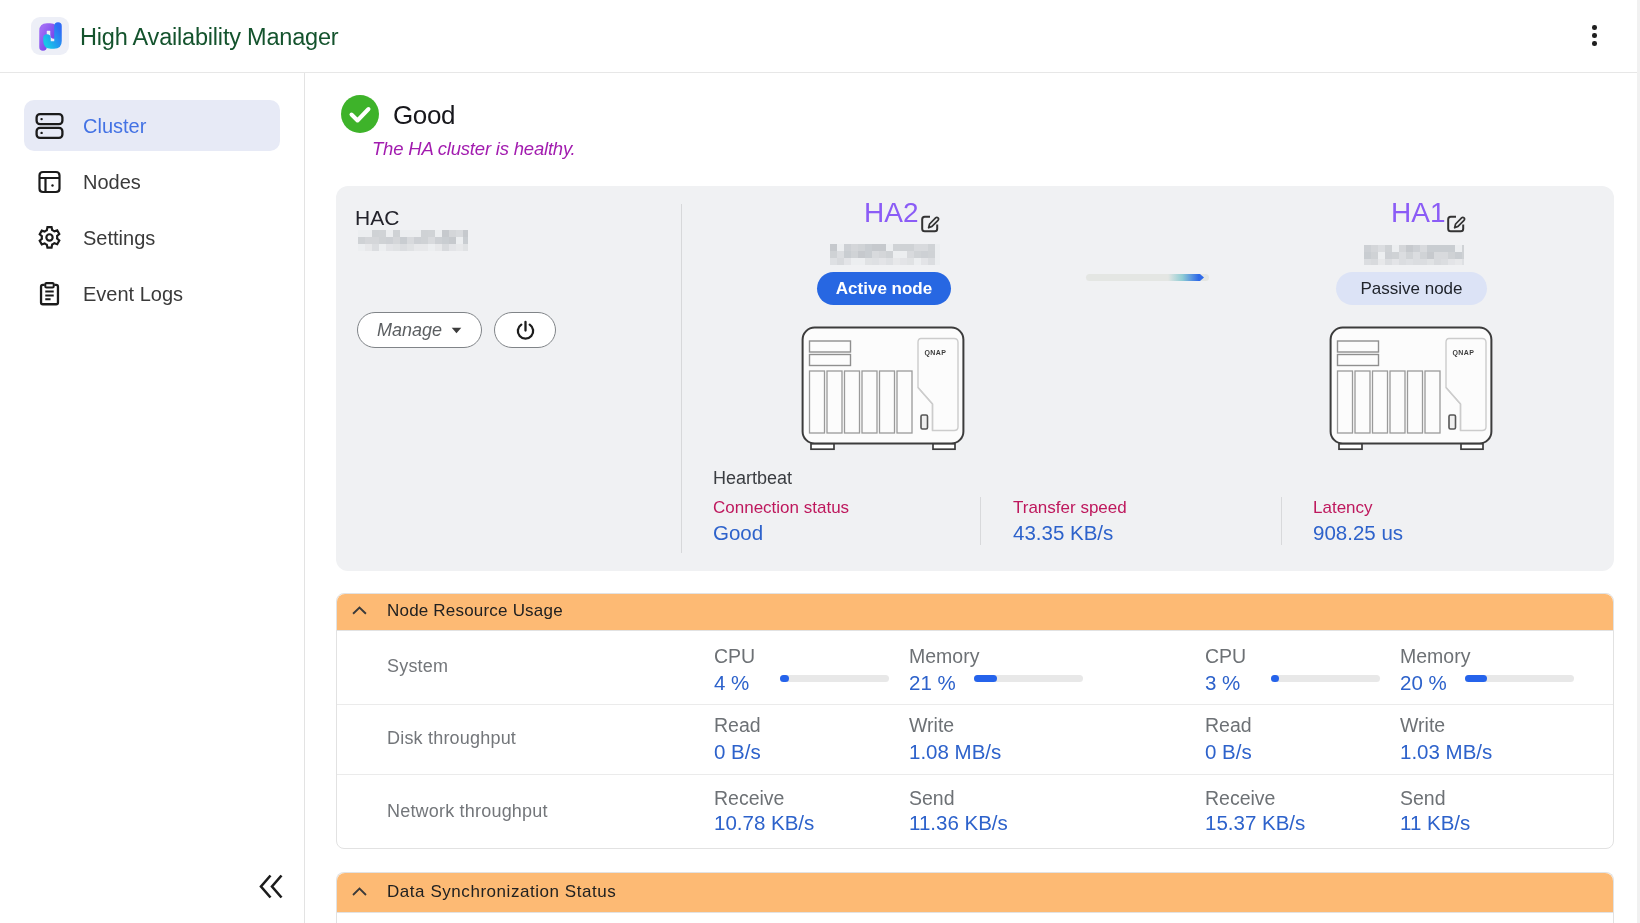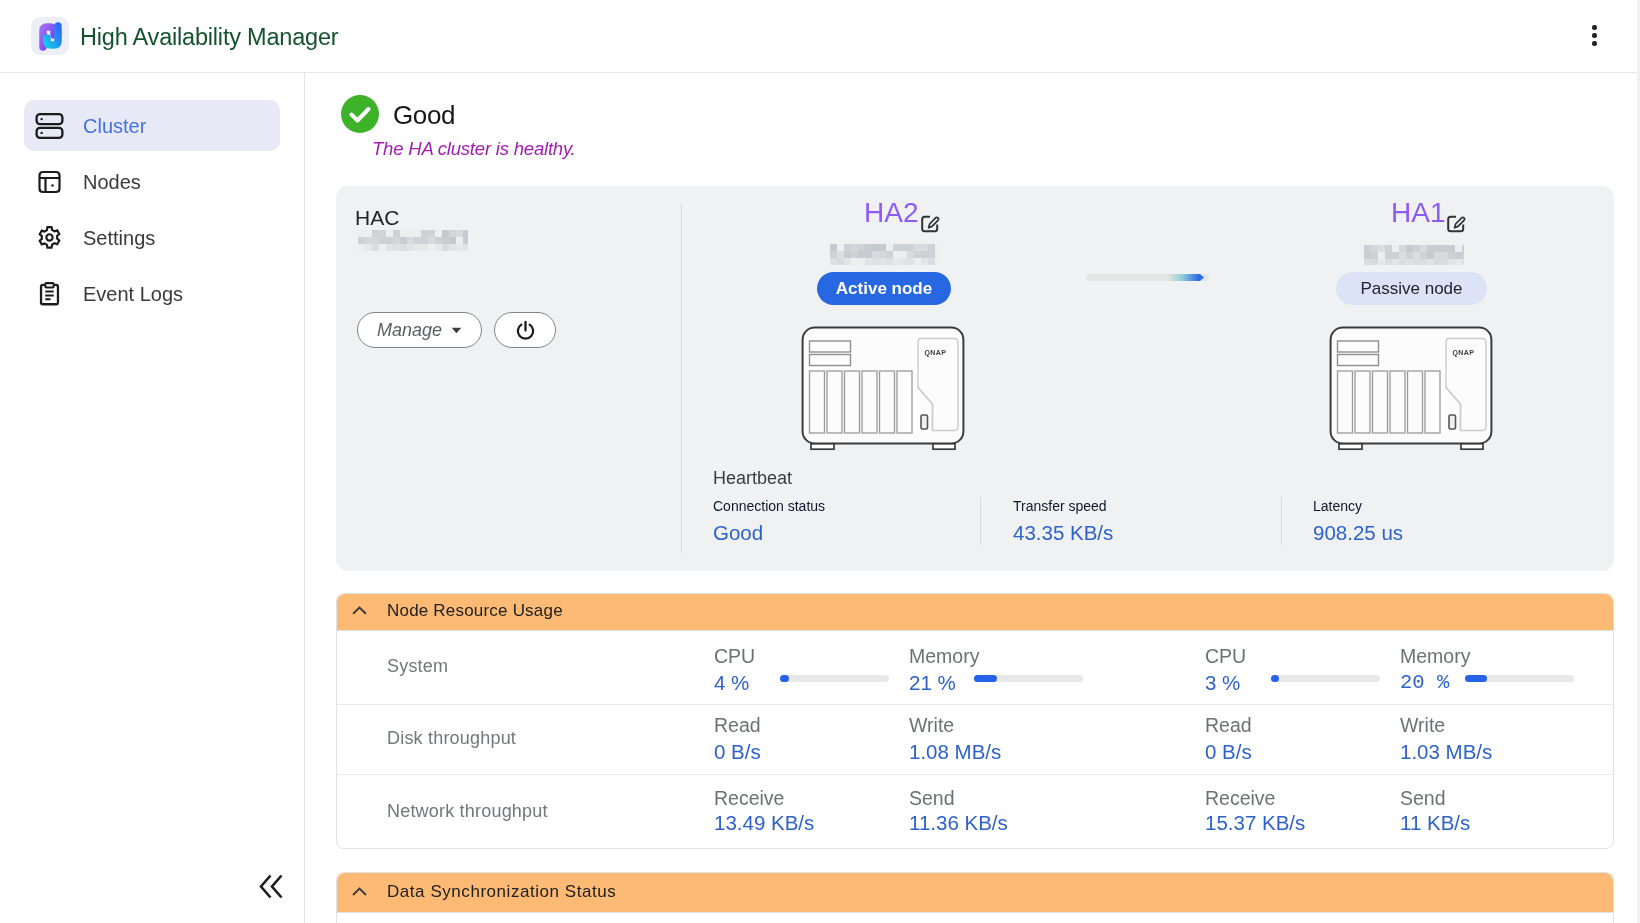--- a/index.html
+++ b/index.html
@@ -51,21 +51,21 @@
   #passivepill { left:1336px; width:151px; background:#dce3f6; color:#20242c; font-weight:normal; }
   .device { position:absolute; top:326px; width:164px; height:125px; }
 
   #syncbar { position:absolute; left:1086px; top:274px; width:123px; height:7px;
     border-radius:3.5px; background:#e4e6e3; overflow:hidden; }
   #syncfill { position:absolute; right:5px; top:0; width:36px; height:7px;
     background:linear-gradient(90deg, rgba(228,230,227,0), #8fcdd4 40%, #2f6ae8 85%);
     clip-path:polygon(0 0, calc(100% - 4px) 0, 100% 50%, calc(100% - 4px) 100%, 0 100%); }
 
   #hbtitle { position:absolute; left:713px; top:468px; font-size:18px; color:#3a3d41; }
-  .hblabel { position:absolute; top:498px; font-size:14px; color:#0f172a; }
+  .hblabel { position:absolute; top:498px; font-size:17px; color:#be185d; }
   .hbvalue { position:absolute; top:521px; font-size:20.5px; color:#2d62cb; }
   .hbdiv { position:absolute; top:497px; width:1px; height:48px; background:#d8d9db; }
 
   
   .seccard { position:absolute; left:336px; width:1278px; background:#fff;
     border:1px solid #e2e2e2; border-radius:8px; }
   .sechead { position:relative; height:37px; background:#fdba74;
     border-bottom:1px solid #e2e2e2; border-radius:8px 8px 0 0; }
   .sechead .title { position:absolute; left:50px; top:7px; font-size:17px; color:#212121; letter-spacing:0.2px; }
   .chev { position:absolute; left:15px; top:12px; width:15px; height:9px; }
@@ -412,40 +412,40 @@
     <div class="colvalue c2" style="top:40px;">21 %</div>
     <div class="pbar" style="left:637px; top:44px;">
         <div class="pfill" style="width:23px;"></div>
       </div>
     <div class="collabel c3" style="top:14px;">CPU</div>
     <div class="colvalue c3" style="top:40px;">3 %</div>
     <div class="pbar" style="left:934px; top:44px;">
         <div class="pfill" style="width:8px;"></div>
       </div>
     <div class="collabel c4" style="top:14px;">Memory</div>
-    <div class="colvalue c4" style="top:40px;font-family:Liberation Mono, monospace;">20 %</div>
+    <div class="colvalue c4" style="top:40px;">20 %</div>
     <div class="pbar" style="left:1128px; top:44px;">
         <div class="pfill" style="width:22px;"></div>
       </div>
   </div>
   <div class="row" style="height:70px; border-bottom:1px solid #ebebeb;">
     <div class="rowlabel" style="top:23px;">Disk throughput</div>
     <div class="collabel c1" style="top:9px;">Read</div>
     <div class="colvalue c1" style="top:35px;">0 B/s</div>
     <div class="collabel c2" style="top:9px;">Write</div>
     <div class="colvalue c2" style="top:35px;">1.08 MB/s</div>
     <div class="collabel c3" style="top:9px;">Read</div>
     <div class="colvalue c3" style="top:35px;">0 B/s</div>
     <div class="collabel c4" style="top:9px;">Write</div>
     <div class="colvalue c4" style="top:35px;">1.03 MB/s</div>
   </div>
   <div class="row" style="height:73px;">
     <div class="rowlabel" style="top:26px;">Network throughput</div>
     <div class="collabel c1" style="top:12px;">Receive</div>
-    <div class="colvalue c1" style="top:36px;">13.49 KB/s</div>
+    <div class="colvalue c1" style="top:36px;">10.78 KB/s</div>
     <div class="collabel c2" style="top:12px;">Send</div>
     <div class="colvalue c2" style="top:36px;">11.36 KB/s</div>
     <div class="collabel c3" style="top:12px;">Receive</div>
     <div class="colvalue c3" style="top:36px;">15.37 KB/s</div>
     <div class="collabel c4" style="top:12px;">Send</div>
     <div class="colvalue c4" style="top:36px;">11 KB/s</div>
   </div>
 </div>
 
 <div class="seccard" style="top:872px; height:51px; border-bottom:none; border-radius:8px 8px 0 0;">

